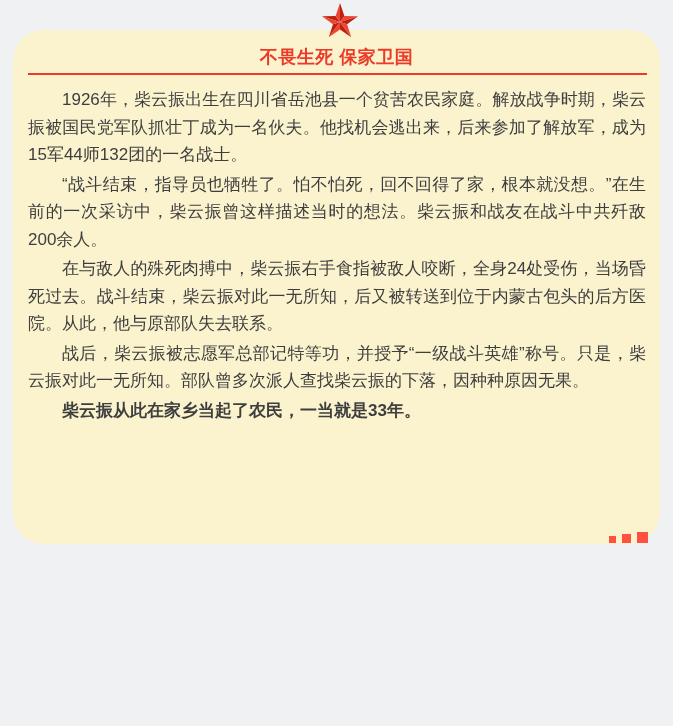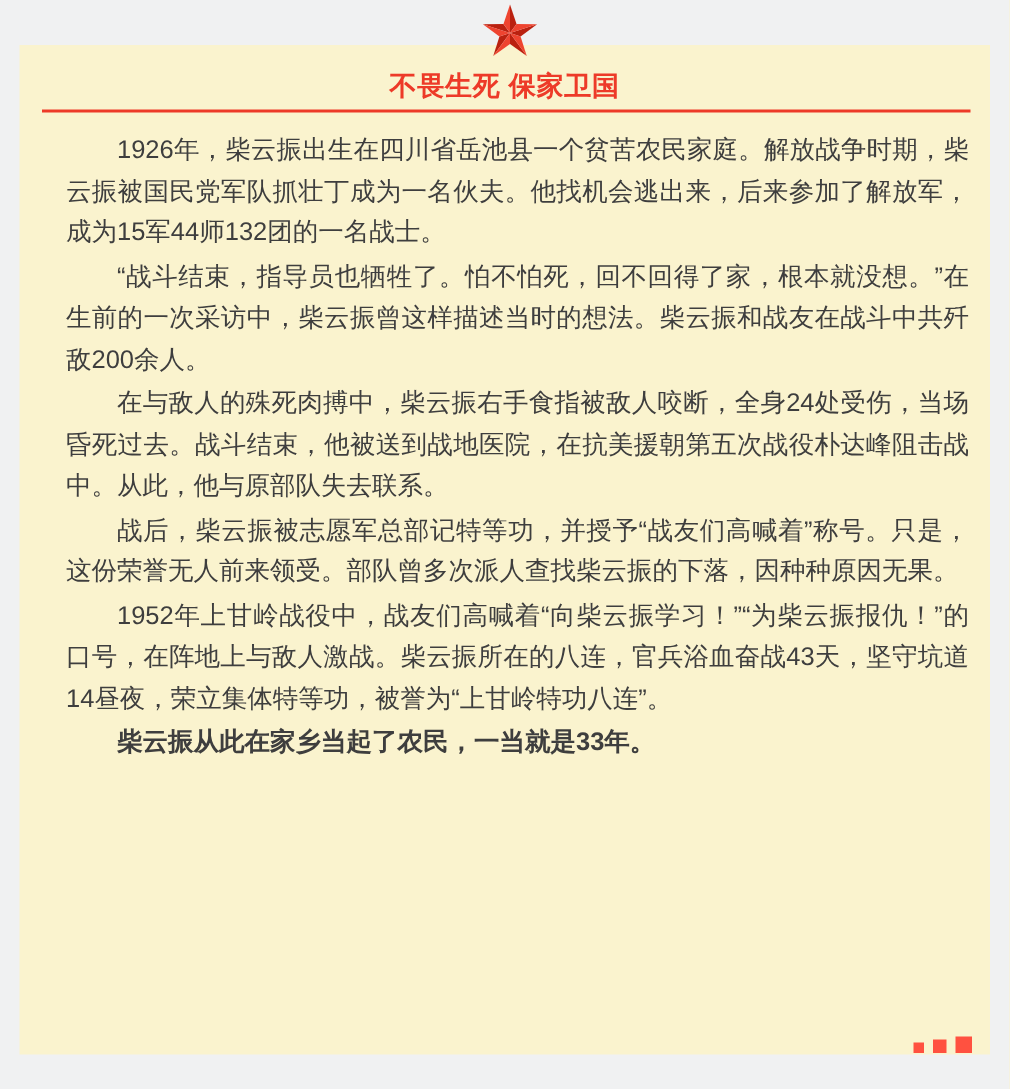--- a/index.html
+++ b/index.html
@@ -18,23 +18,24 @@
     background:var(--page-bg,#f0f1f2);
     font-family:"Liberation Sans","DejaVu Sans",sans-serif;
     position:relative;
     overflow:hidden;
   }
   .stage{position:absolute;inset:0;}
   .star-wrap{
     position:absolute;left:318px;top:0;width:44px;height:44px;z-index:2;
   }
   .content-box{
-    position:absolute;left:13px;top:30px;width:647px;height:673px;
+    position:absolute;left:13px;top:30px;width:647px;height:514px;
     background:var(--content-bg,#faf3ce);
     padding:15px 0 0 0;
+    border-radius:31px;
   }
   .page-title{
     margin:0;
     text-align:center;
     font-size:18px;
     line-height:24px;
     font-weight:bold;
     color:var(--accent-red,#ed3a28);
     letter-spacing:0.5px;
   }
@@ -44,21 +45,21 @@
     background:var(--accent-red,#ed3a28);
   }
   .article-body{
     padding:11px 14px 0 15px;
     font-size:17px;
     line-height:27.5px;
     color:var(--body-text,#3e3e3e);
     text-align:justify;
   }
   .article-body p{
-    margin:0 0 2px 16px;
+    margin:0 0 2px 0;
     text-indent:2em;
   }
   .article-body p:last-child{margin-bottom:0;font-weight:bold;}
   .squares{
     position:absolute;
     right:12px;bottom:1px;
     display:flex;align-items:flex-end;gap:6px;
   }
   .squares .sq{background:var(--square-red,#ff5140);}
   .sq-s{width:7px;height:7px;}
@@ -90,23 +91,22 @@
   <div class="content-box">
 
     <h1 class="page-title">不畏生死 保家卫国</h1>
 
     <div class="divider"></div>
 
     <div class="article-body">
 
     <p>1926年，柴云振出生在四川省岳池县一个贫苦农民家庭。解放战争时期，柴云振被国民党军队抓壮丁成为一名伙夫。他找机会逃出来，后来参加了解放军，成为15军44师132团的一名战士。</p>
         <p>“战斗结束，指导员也牺牲了。怕不怕死，回不回得了家，根本就没想。”在生前的一次采访中，柴云振曾这样描述当时的想法。柴云振和战友在战斗中共歼敌200余人。</p>
-        <p>在与敌人的殊死肉搏中，柴云振右手食指被敌人咬断，全身24处受伤，当场昏死过去。战斗结束，他被送到战地医院，在抗美援朝第五次战役朴达峰阻击战中。从此，他与原部队失去联系。</p>
-        <p>战后，柴云振被志愿军总部记特等功，并授予“战友们高喊着”称号。只是，这份荣誉无人前来领受。部队曾多次派人查找柴云振的下落，因种种原因无果。</p>
-        <p>1952年上甘岭战役中，战友们高喊着“向柴云振学习！”“为柴云振报仇！”的口号，在阵地上与敌人激战。柴云振所在的八连，官兵浴血奋战43天，坚守坑道14昼夜，荣立集体特等功，被誉为“上甘岭特功八连”。</p>
+        <p>在与敌人的殊死肉搏中，柴云振右手食指被敌人咬断，全身24处受伤，当场昏死过去。战斗结束，柴云振对此一无所知，后又被转送到位于内蒙古包头的后方医院。从此，他与原部队失去联系。</p>
+        <p>战后，柴云振被志愿军总部记特等功，并授予“一级战斗英雄”称号。只是，柴云振对此一无所知。部队曾多次派人查找柴云振的下落，因种种原因无果。</p>
         <p>柴云振从此在家乡当起了农民，一当就是33年。</p>
       </div>
 
     <div class="squares">
       <div class="sq sq-s"></div>
       <div class="sq sq-m"></div>
       <div class="sq sq-l"></div>
     </div>
 
   </div>

